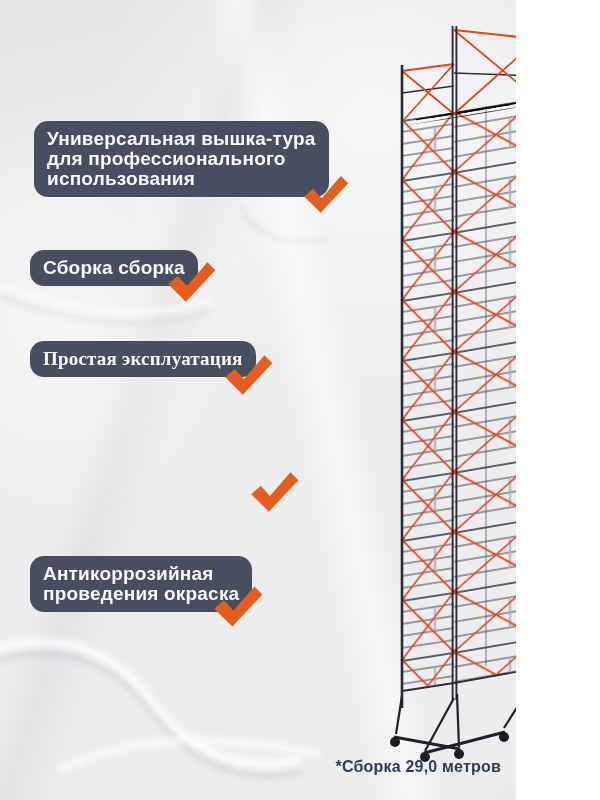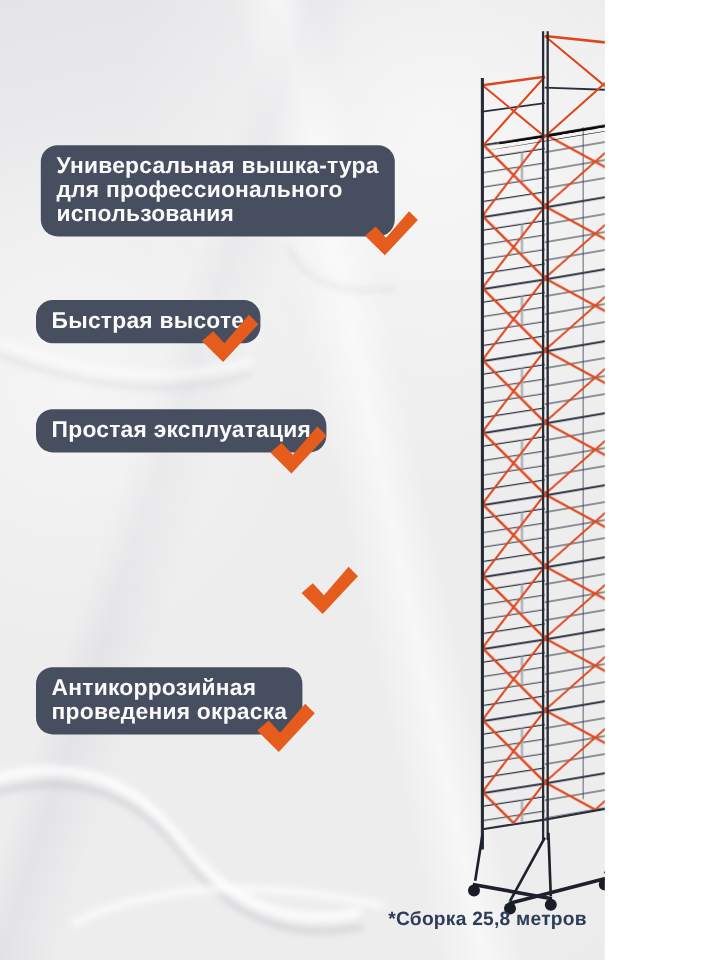--- a/index.html
+++ b/index.html
@@ -6,29 +6,29 @@
   body{width:600px;height:800px;overflow:hidden;
        font-family:"Liberation Sans","DejaVu Sans",sans-serif;}
   .stage{position:relative;width:504px;height:800px;overflow:hidden;
          background:
            radial-gradient(75% 55% at 72% 14%, rgba(255,255,255,.55), rgba(255,255,255,0) 70%),
            radial-gradient(55% 40% at 12% 40%, rgba(255,255,255,.45), rgba(255,255,255,0) 70%),
            linear-gradient(108deg, transparent 30%, rgba(178,181,189,.16) 34%, transparent 40%),
            linear-gradient(78deg, transparent 54%, rgba(255,255,255,.55) 60%, transparent 65%),
            linear-gradient(168deg, rgba(198,200,208,.22), transparent 22%),
            radial-gradient(130% 95% at 50% 48%, rgba(0,0,0,0) 62%, rgba(148,151,160,.20) 100%),
-           #ededee;}
+           #ededee; padding-left: 12px;}
   .folds{position:absolute;left:0;top:0;width:600px;height:800px;pointer-events:none;}
   
   .badge{position:absolute;display:inline-block;background:#474e5f;color:#fafafa;
          font-weight:700;font-size:19px;line-height:20px;letter-spacing:.2px;
          padding:8px 13px;border-radius:14px;white-space:pre-line;z-index:2;}
   .b1{left:34px;top:121px;}
   .b2{left:30px;top:250px;}
-  .b3{left:30px;top:341px;}
+  .b3{left:30px;top:341px;font-family:Liberation Serif, serif;}
   .b4{left:30px;top:436px;}
   .b5{left:30px;top:556px;}
   
   .check{position:absolute;z-index:3;}
   .c1{left:299px;top:171px;width:52px;height:44px;transform:rotate(4deg);}
   .c2{left:163px;top:257px;width:55px;height:47px;transform:rotate(4deg);}
   .c3{left:221px;top:350px;width:53px;height:47px;transform:rotate(4deg);}
   .c4{left:246px;top:467px;width:55px;height:47px;transform:rotate(4deg);}
   .c5{left:209px;top:581px;width:56px;height:48px;transform:rotate(4deg);}
   .tower{position:absolute;left:378px;top:18px;width:180px;height:762px;z-index:1;}
@@ -145,34 +145,34 @@
     </g>
   </svg>
 
   <div class="badge b1">Универсальная вышка-тура
 для профессионального
 использования</div>
   <svg class="check c1" viewBox="0 0 100 90">
     <polygon points="8,55 25,38 44,56 80,8 96,22 44,86" fill="#e55c1d"></polygon>
     </svg>
 
-  <div class="badge b2">Быстрая высоте</div>
+  <div class="badge b2">Сборка сборка</div>
   <svg class="check c2" viewBox="0 0 100 90">
     <polygon points="8,55 25,38 44,56 80,8 96,22 44,86" fill="#e55c1d"></polygon>
     </svg>
 
   <div class="badge b3">Простая эксплуатация</div>
   <svg class="check c3" viewBox="0 0 100 90">
     <polygon points="8,55 25,38 44,56 80,8 96,22 44,86" fill="#e55c1d"></polygon>
     </svg>
 
   <svg class="check c4" viewBox="0 0 100 90">
     <polygon points="8,55 25,38 44,56 80,8 96,22 44,86" fill="#e55c1d"></polygon>
     </svg>
 
   <div class="badge b5">Антикоррозийная
 проведения окраска</div>
   <svg class="check c5" viewBox="0 0 100 90">
     <polygon points="8,55 25,38 44,56 80,8 96,22 44,86" fill="#e55c1d"></polygon>
     </svg>
 
-  <div class="footnote">*Сборка 25,8 метров</div>
+  <div class="footnote">*Сборка 29,0 метров</div>
 </div>
 
 </body></html>

